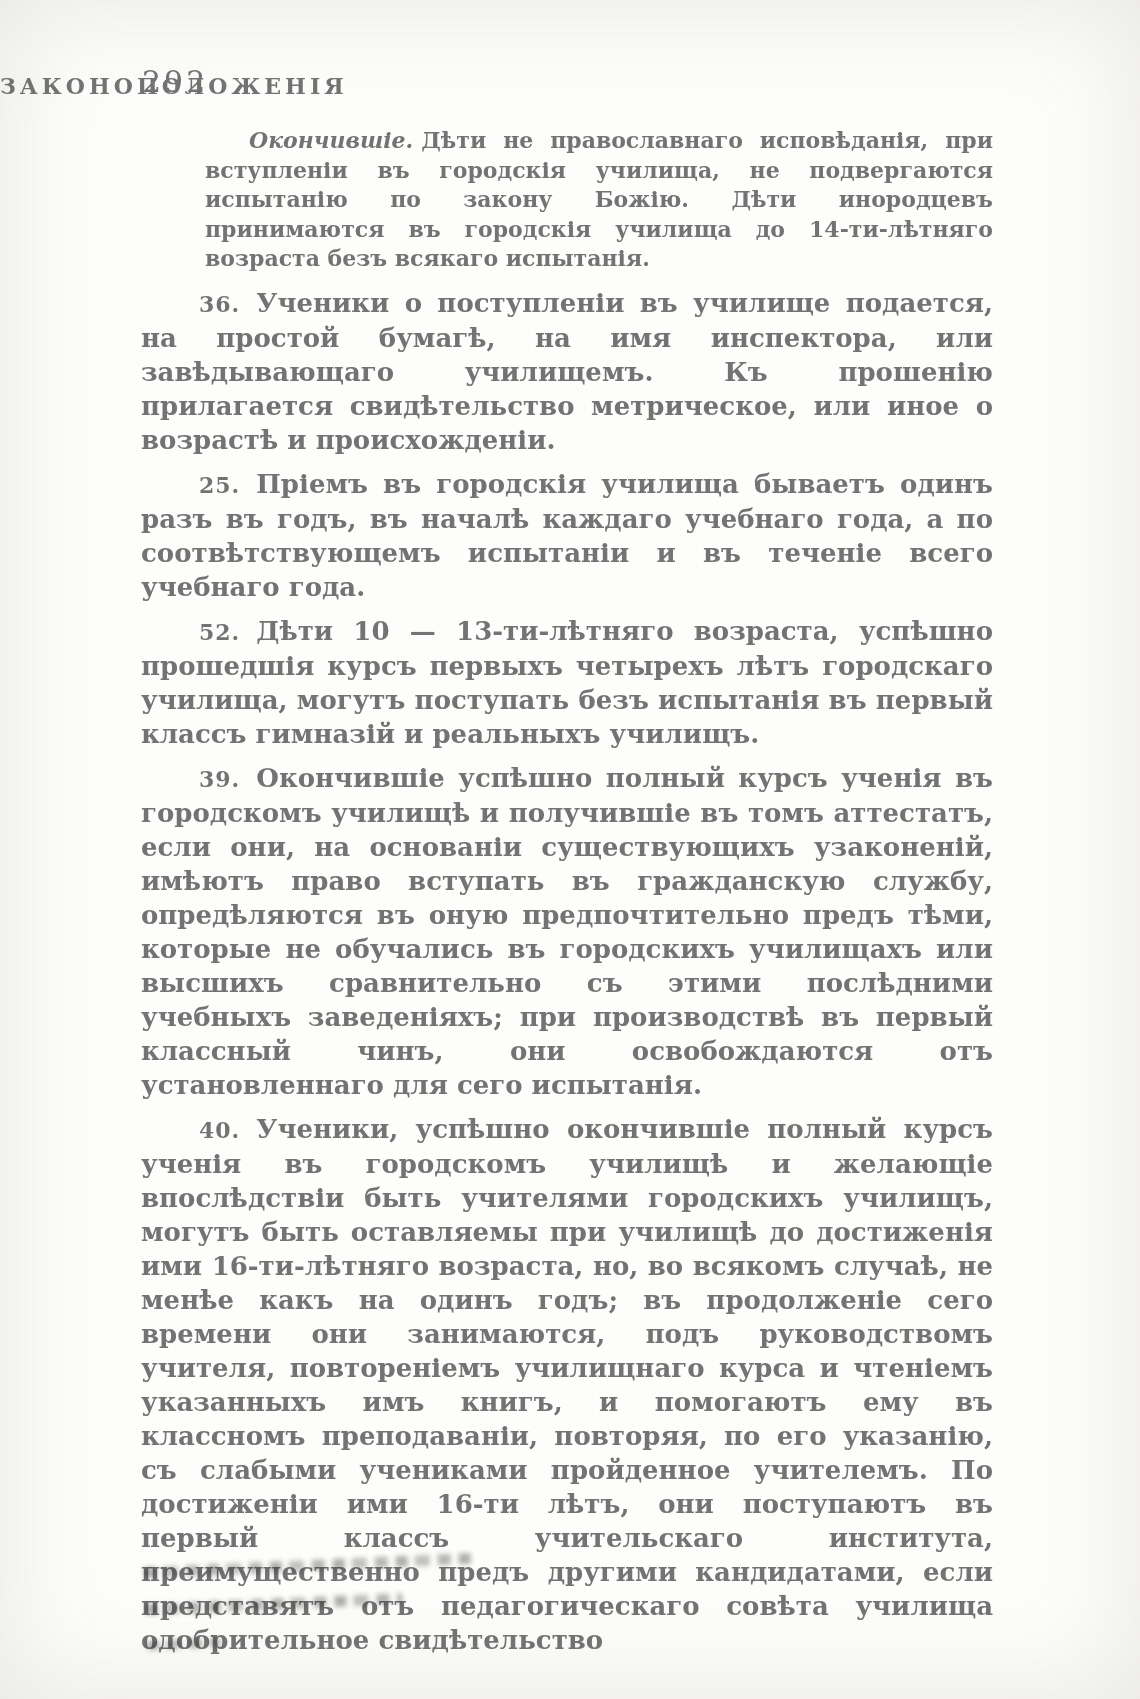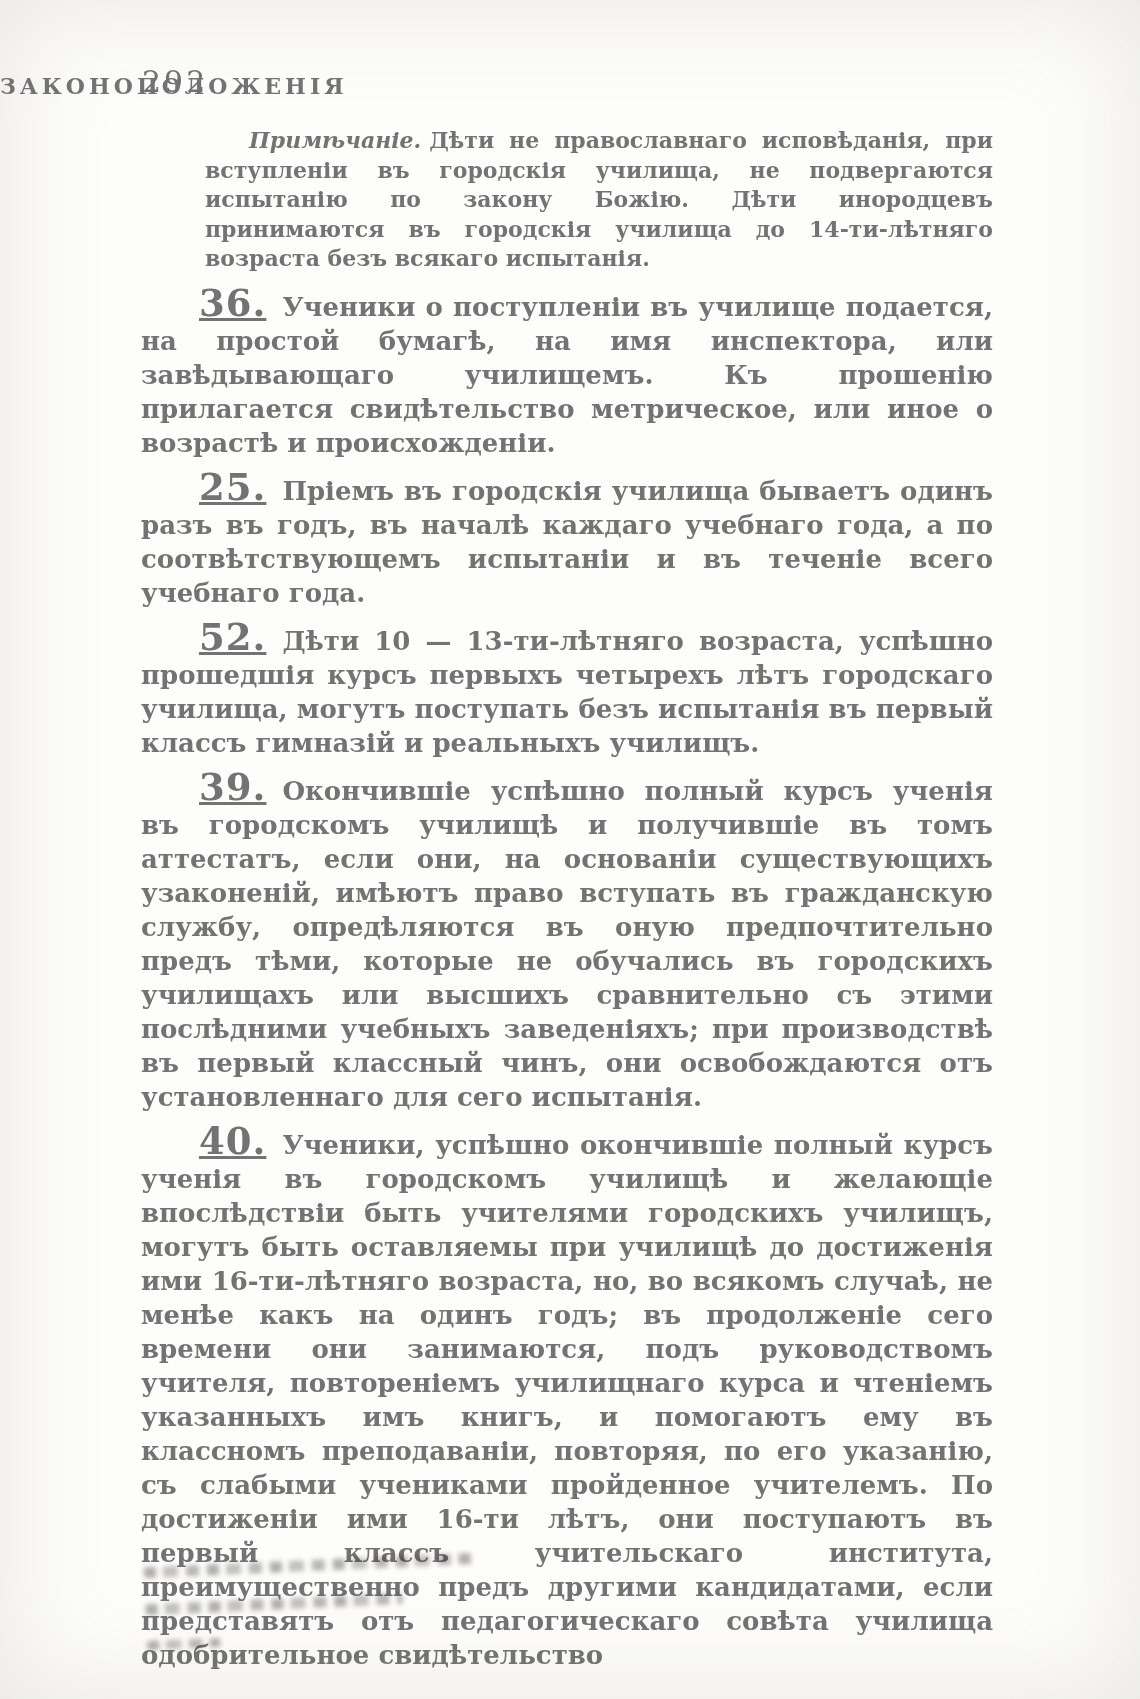--- a/index.html
+++ b/index.html
@@ -41,21 +41,21 @@
   .para.article { margin: 8px 0 10px 0; }
 
   .note {
     margin: 2px 0 12px 64px;
     font-size: 22px; line-height: 29.5px;
     text-indent: 44px;
     text-align: justify;
   }
   .note-label { font-style: italic; margin-right: 8px; }
 
-  .art-num { font-size: 37px; letter-spacing: 1px; margin-right: 16px; text-decoration: underline; }
+  .art-num { font-size: 22px; letter-spacing: 1px; margin-right: 16px; }
 
   .smudge {
     position: absolute; left: 146px; top: 1560px; width: 330px;
     transform: rotate(-2.5deg);
     filter: blur(2.5px); opacity: 0.45;
     pointer-events: none;
   }
   .smudge-line {
     height: 11px; margin-bottom: 26px; border-radius: 3px;
     background: repeating-linear-gradient(90deg,
@@ -71,21 +71,21 @@
 
 <div class="page">
 
   <span class="folio">292</span>
 
   <div class="running-head">ЗАКОНОПОЛОЖЕНІЯ</div>
 
   <div class="text-block">
 
 
-    <div class="note"><span class="note-label">Примѣчаніе.</span><span>Дѣти не православнаго исповѣданія, при вступленіи въ городскія училища, не подвергаются испытанію по закону Божію. Дѣти инородцевъ принимаются въ городскія училища до 14-ти-лѣтняго возраста безъ всякаго испытанія.</span></div>
+    <div class="note"><span class="note-label">Окончившіе.</span><span>Дѣти не православнаго исповѣданія, при вступленіи въ городскія училища, не подвергаются испытанію по закону Божію. Дѣти инородцевъ принимаются въ городскія училища до 14-ти-лѣтняго возраста безъ всякаго испытанія.</span></div>
 
     <p class="para article"><span class="art-num">36.</span><span>Ученики о поступленіи въ училище подается, на простой бумагѣ, на имя инспектора, или завѣдывающаго училищемъ. Къ прошенію прилагается свидѣтельство метрическое, или иное о возрастѣ и происхожденіи.</span></p>
 
     <p class="para article"><span class="art-num">25.</span><span>Пріемъ въ городскія училища бываетъ одинъ разъ въ годъ, въ началѣ каждаго учебнаго года, а по соотвѣтствующемъ испытаніи и въ теченіе всего учебнаго года.</span></p>
 
     <p class="para article"><span class="art-num">52.</span><span>Дѣти 10 — 13-ти-лѣтняго возраста, успѣшно прошедшія курсъ первыхъ четырехъ лѣтъ городскаго училища, могутъ поступать безъ испытанія въ первый классъ гимназій и реальныхъ училищъ.</span></p>
 
     <p class="para article"><span class="art-num">39.</span><span>Окончившіе успѣшно полный курсъ ученія въ городскомъ училищѣ и получившіе въ томъ аттестатъ, если они, на основаніи существующихъ узаконеній, имѣютъ право вступать въ гражданскую службу, опредѣляются въ оную предпочтительно предъ тѣми, которые не обучались въ городскихъ училищахъ или высшихъ сравнительно съ этими послѣдними учебныхъ заведеніяхъ; при производствѣ въ первый классный чинъ, они освобождаются отъ установленнаго для сего испытанія.</span></p>
 
     <p class="para article"><span class="art-num">40.</span><span>Ученики, успѣшно окончившіе полный курсъ ученія въ городскомъ училищѣ и желающіе впослѣдствіи быть учителями городскихъ училищъ, могутъ быть оставляемы при училищѣ до достиженія ими 16-ти-лѣтняго возраста, но, во всякомъ случаѣ, не менѣе какъ на одинъ годъ; въ продолженіе сего времени они занимаются, подъ руководствомъ учителя, повтореніемъ училищнаго курса и чтеніемъ указанныхъ имъ книгъ, и помогаютъ ему въ классномъ преподаваніи, повторяя, по его указанію, съ слабыми учениками пройденное учителемъ. По достиженіи ими 16-ти лѣтъ, они поступаютъ въ первый классъ учительскаго института, преимущественно предъ другими кандидатами, если представятъ отъ педагогическаго совѣта училища одобрительное свидѣтельство</span></p>

